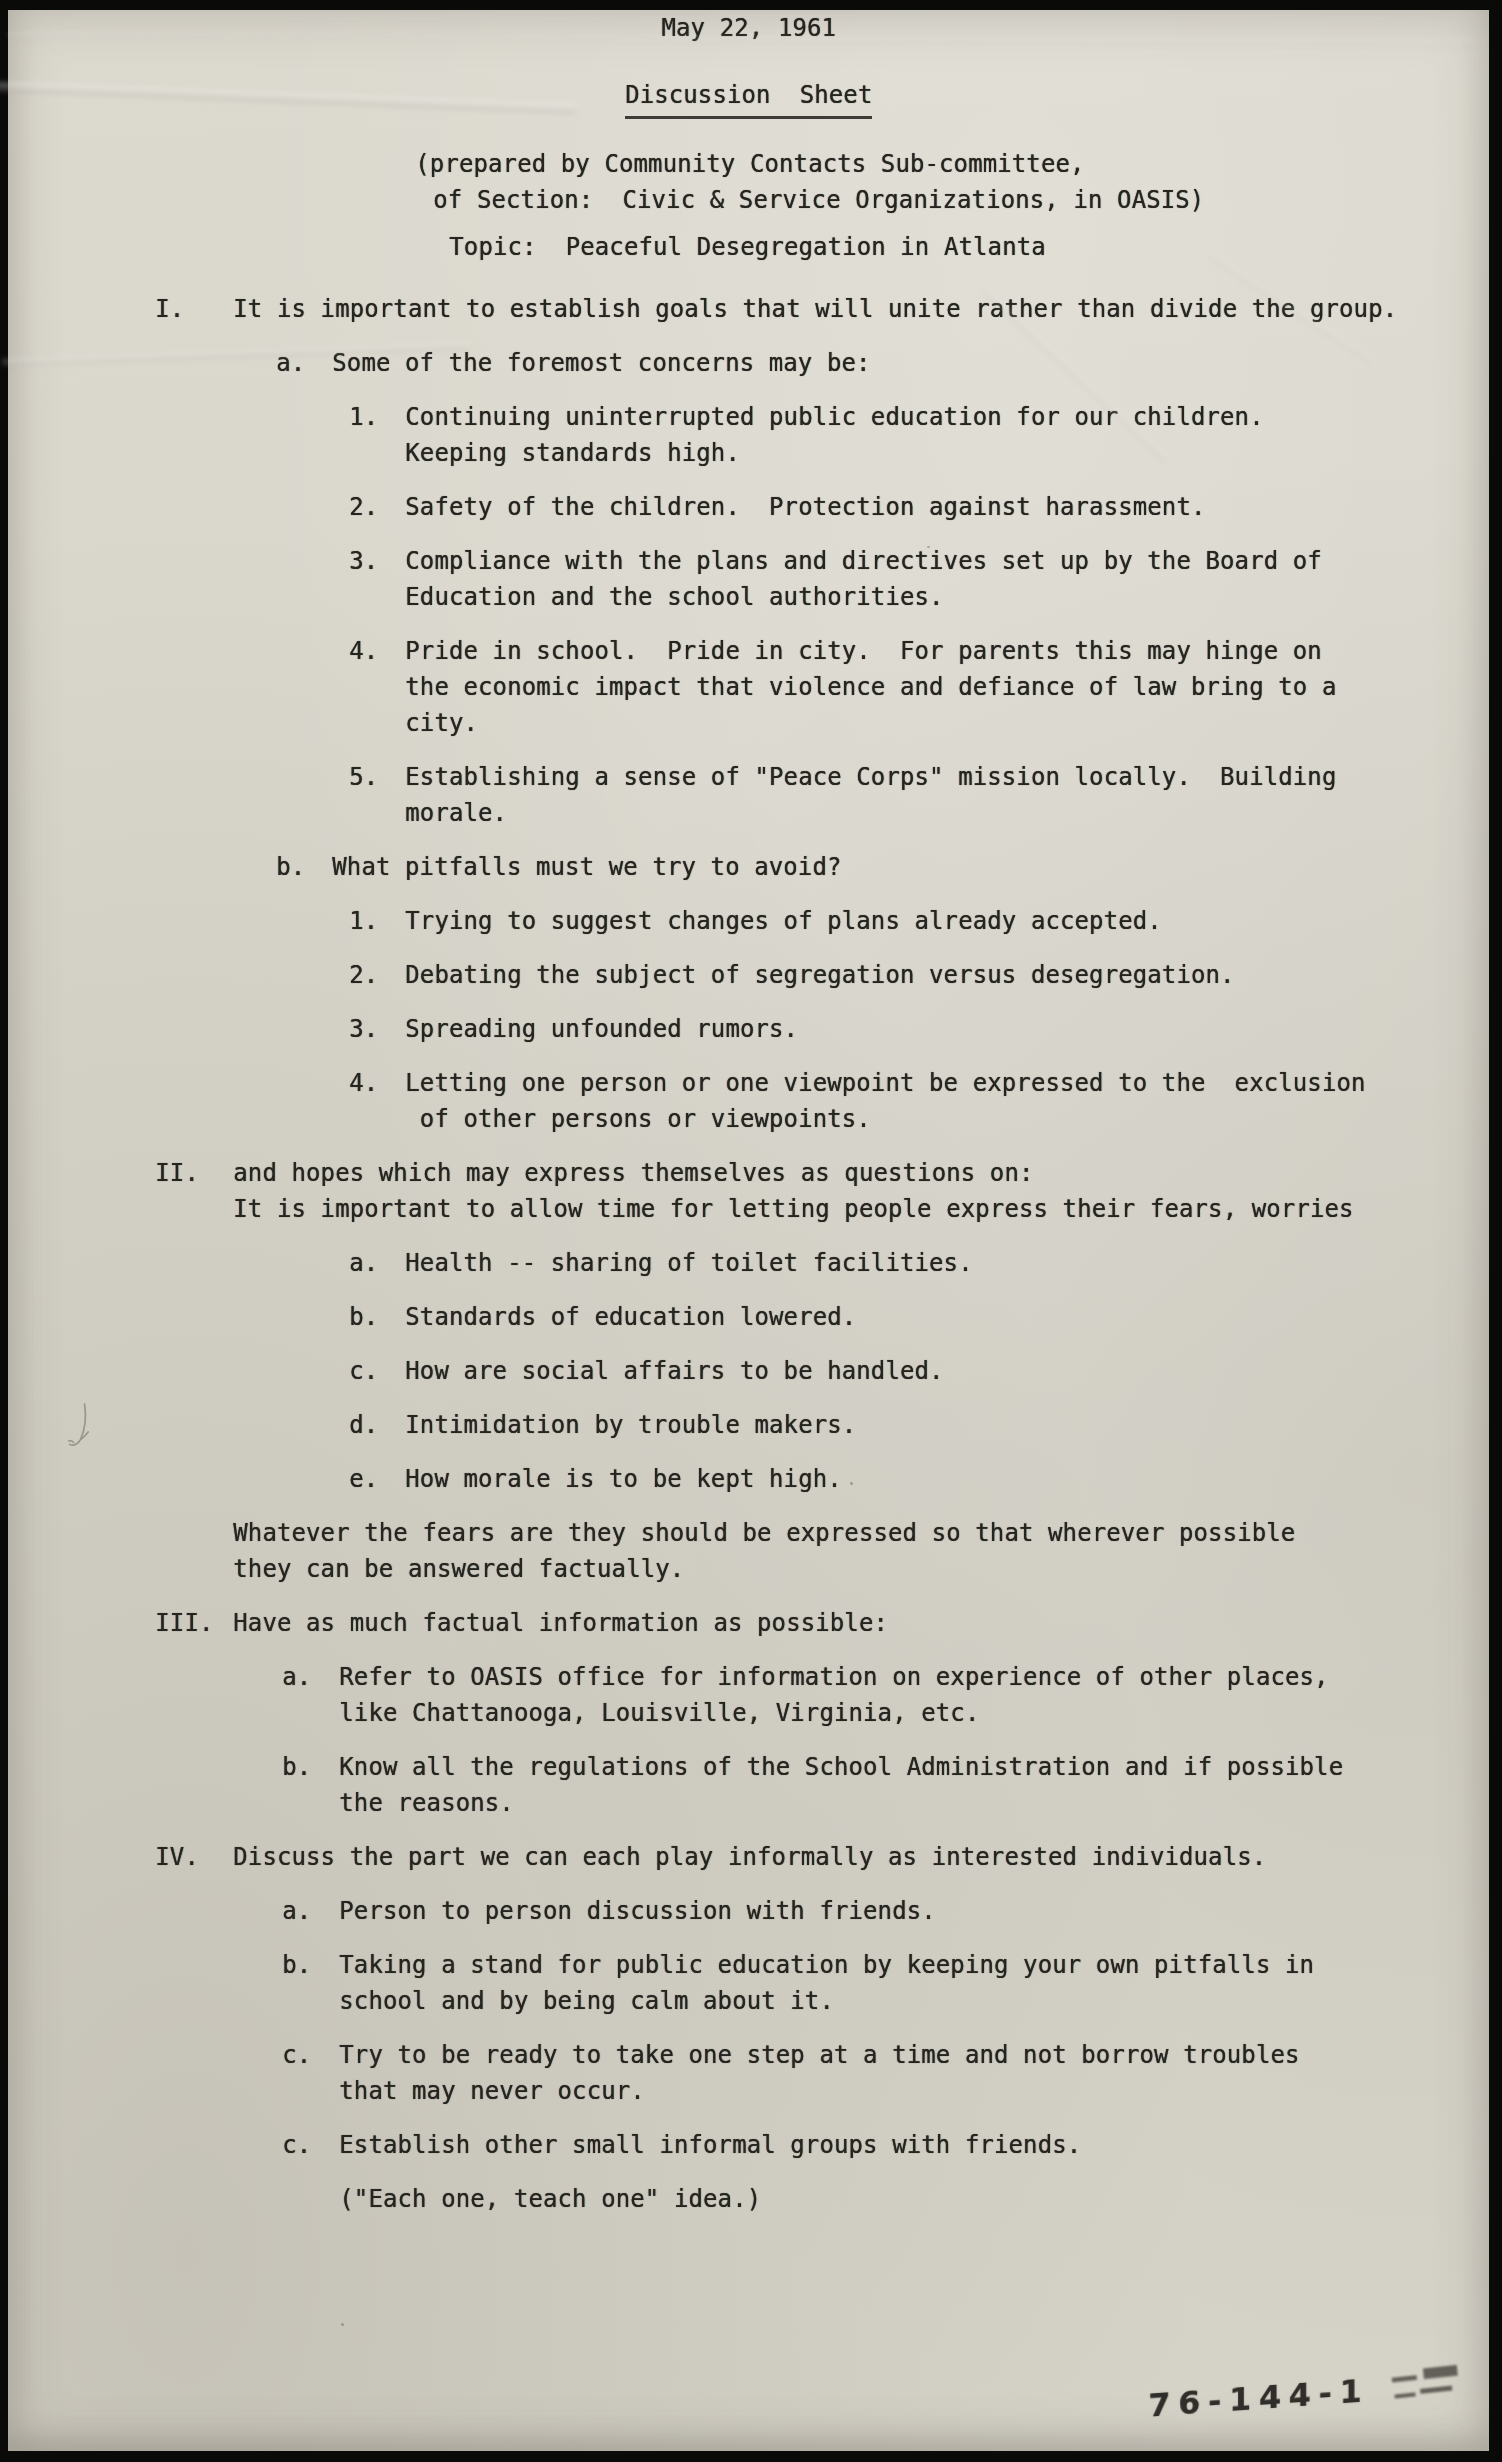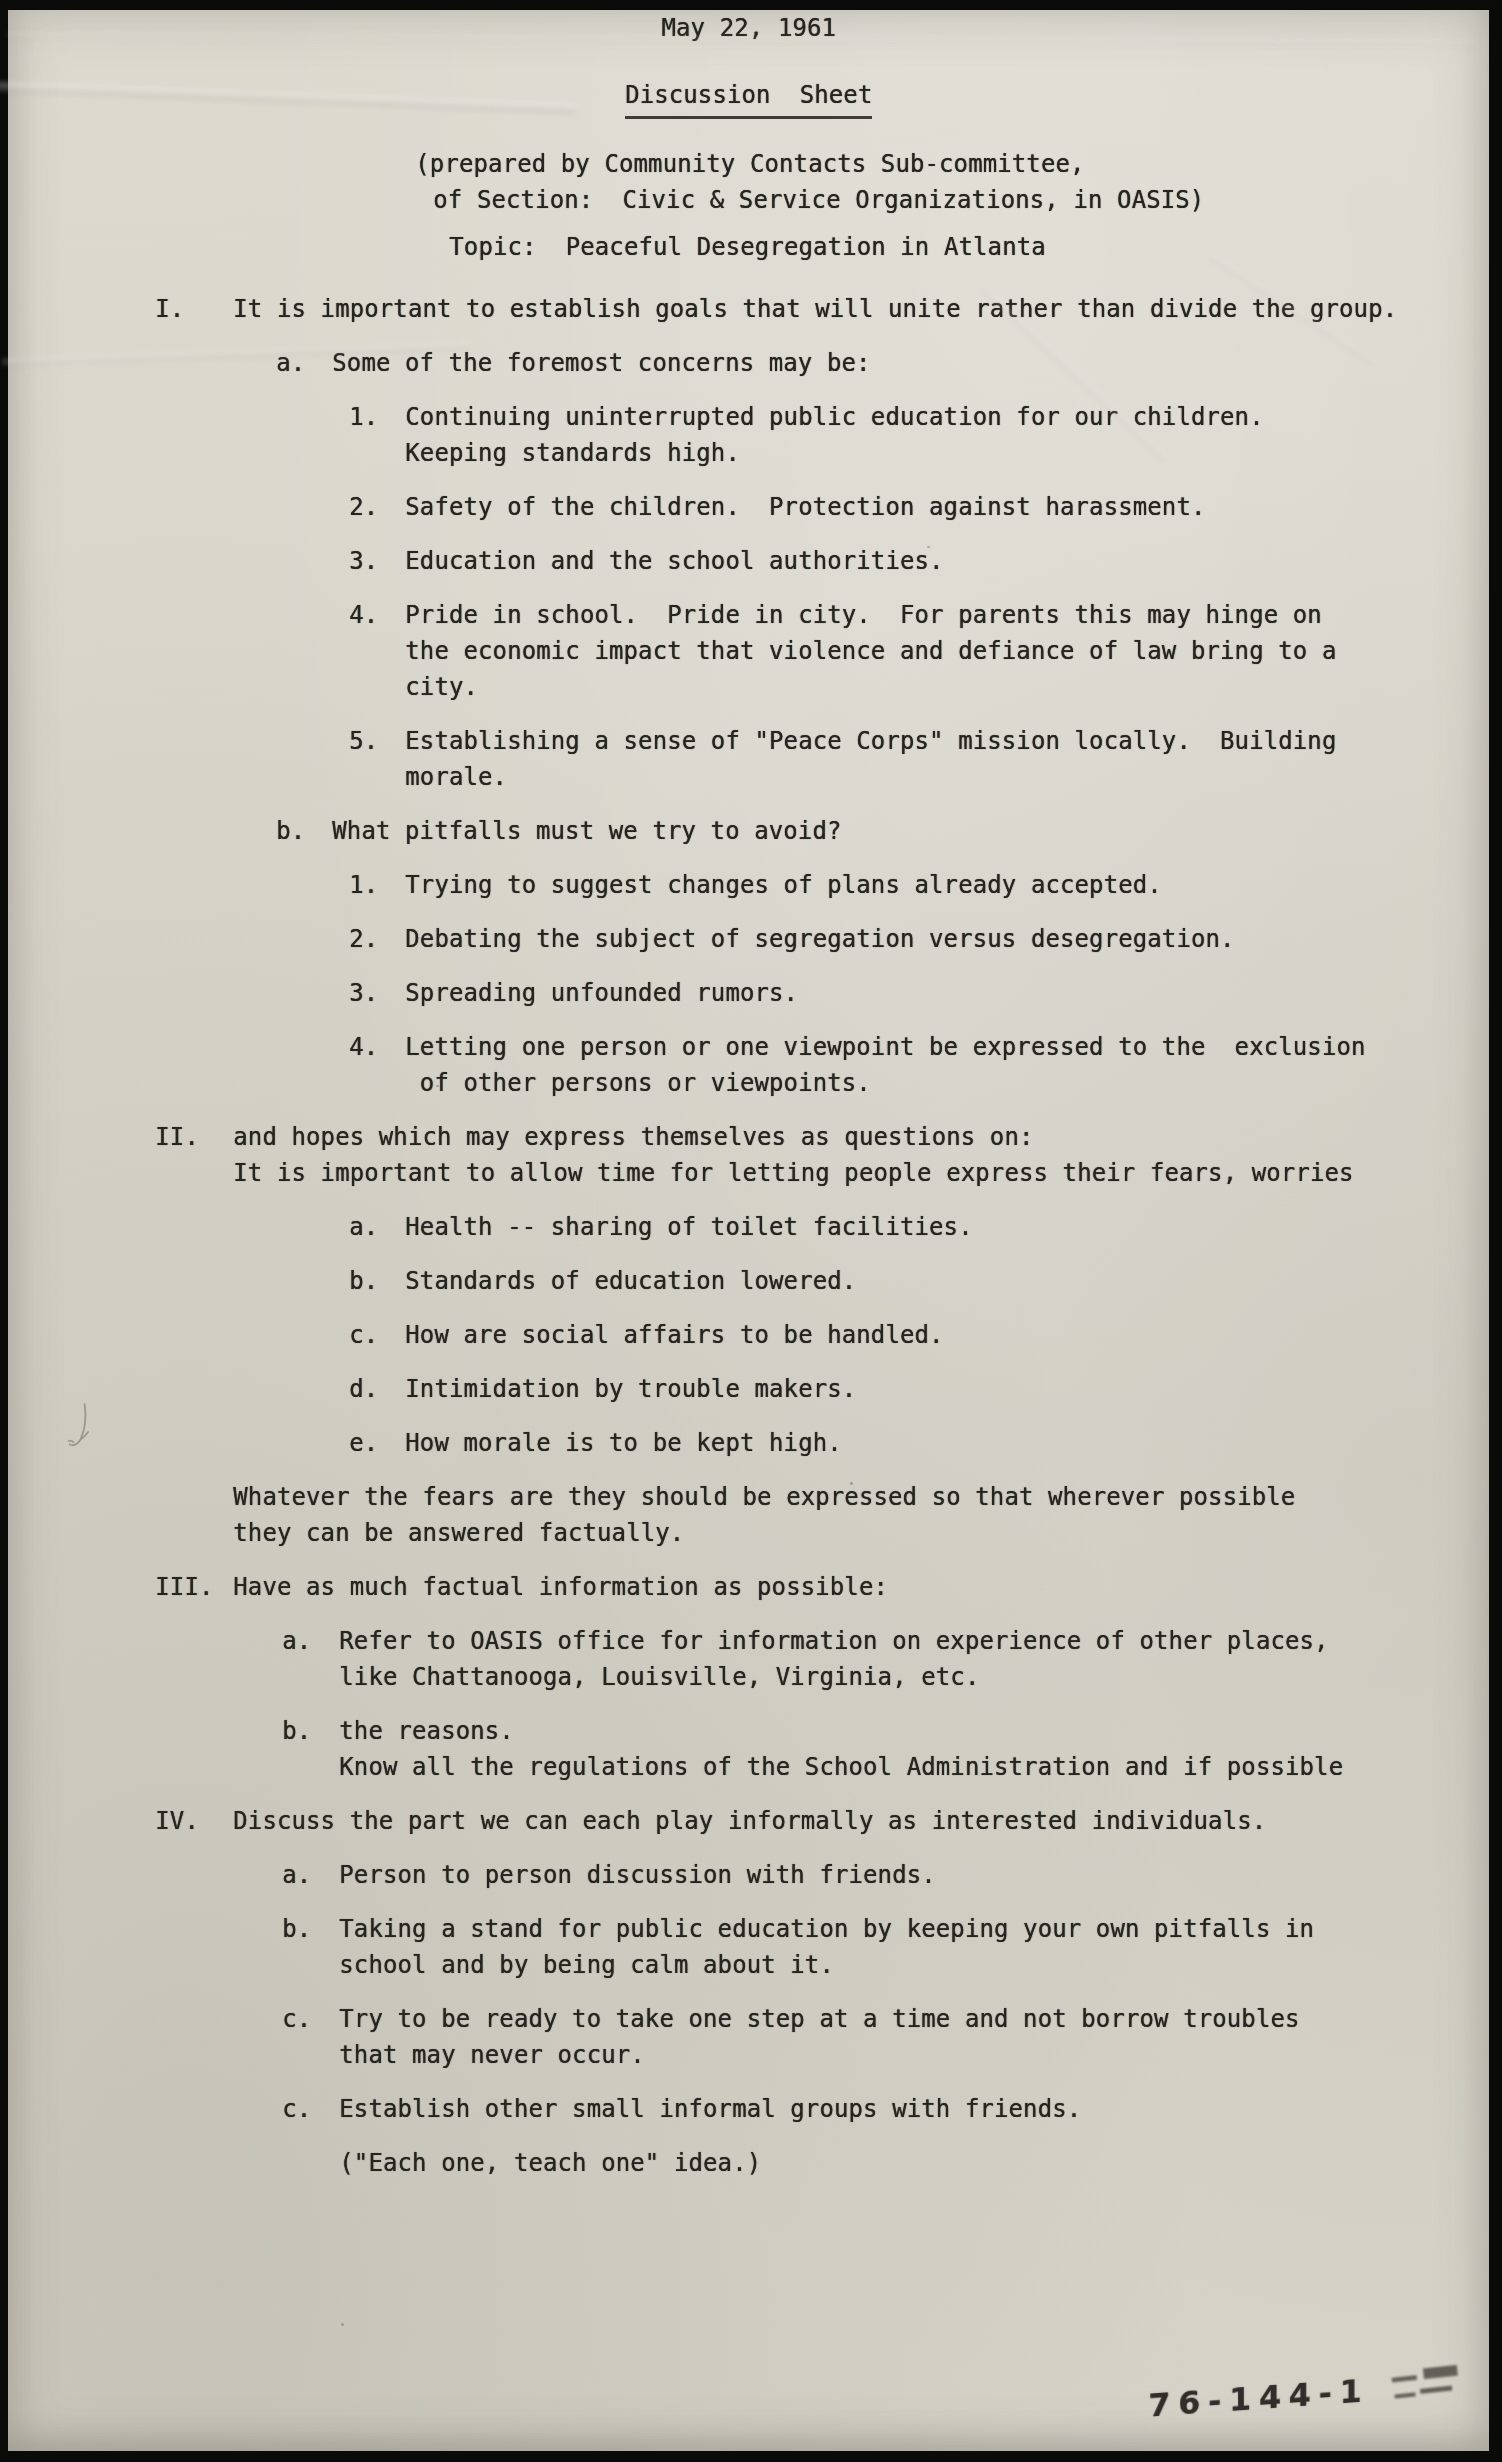--- a/index.html
+++ b/index.html
@@ -171,21 +171,21 @@
         <div class="item ink lv3">
     <span class="marker">1.</span>
     <span class="text"><div>Continuing uninterrupted public education for our children.</div><div>Keeping standards high.</div></span>
   </div>
         <div class="item ink lv3">
     <span class="marker">2.</span>
     <span class="text"><div>Safety of the children.  Protection against harassment.</div></span>
   </div>
         <div class="item ink lv3">
     <span class="marker">3.</span>
-    <span class="text"><div>Education and the school authorities.</div></span>
+    <span class="text"><div>Compliance with the plans and directives set up by the Board of</div><div>Education and the school authorities.</div></span>
   </div>
         <div class="item ink lv3">
     <span class="marker">4.</span>
     <span class="text"><div>Pride in school.  Pride in city.  For parents this may hinge on</div><div>the economic impact that violence and defiance of law bring to a</div><div>city.</div></span>
   </div>
         <div class="item ink lv3">
     <span class="marker">5.</span>
     <span class="text"><div>Establishing a sense of "Peace Corps" mission locally.  Building</div><div>morale.</div></span>
   </div>
         <div class="item ink lv2">
@@ -239,21 +239,21 @@
         <div class="item ink lv1">
     <span class="marker">III.</span>
     <span class="text"><div>Have as much factual information as possible:</div></span>
   </div>
         <div class="item ink lv2b">
     <span class="marker">a.</span>
     <span class="text"><div>Refer to OASIS office for information on experience of other places,</div><div>like Chattanooga, Louisville, Virginia, etc.</div></span>
   </div>
         <div class="item ink lv2b">
     <span class="marker">b.</span>
-    <span class="text"><div>the reasons.</div><div>Know all the regulations of the School Administration and if possible</div></span>
+    <span class="text"><div>Know all the regulations of the School Administration and if possible</div><div>the reasons.</div></span>
   </div>
         <div class="item ink lv1">
     <span class="marker">IV.</span>
     <span class="text"><div>Discuss the part we can each play informally as interested individuals.</div></span>
   </div>
         <div class="item ink lv2b">
     <span class="marker">a.</span>
     <span class="text"><div>Person to person discussion with friends.</div></span>
   </div>
         <div class="item ink lv2b">

